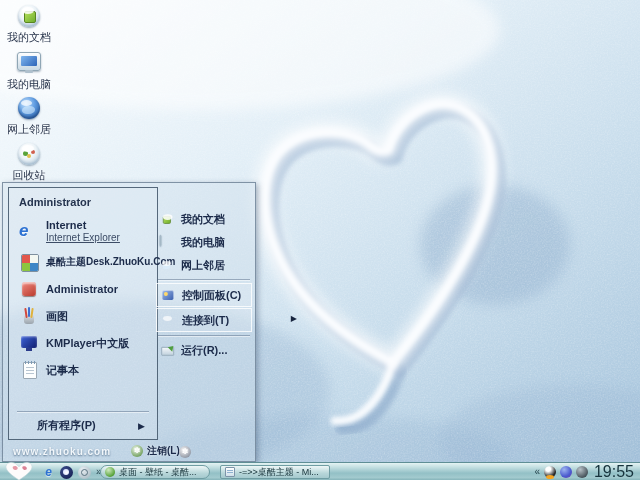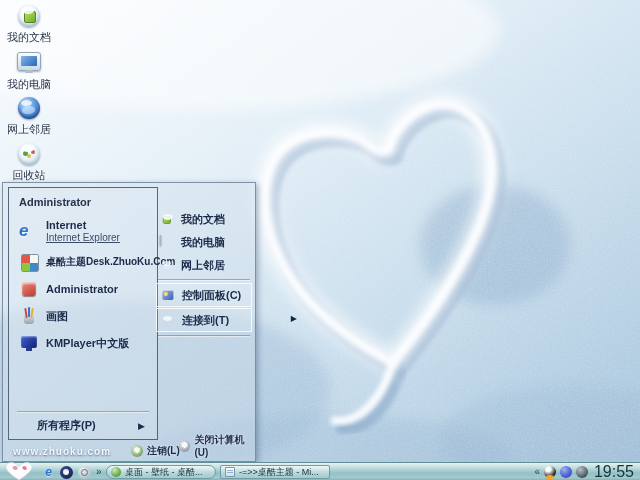--- a/index.html
+++ b/index.html
@@ -278,20 +278,26 @@
           </span>
         </span>
       <span class="ltxt">画图</span>
     </div>
     <div class="lp-item">
       <span class="lp-ic">
           <span class="ic-km"></span>
         </span>
       <span class="ltxt">KMPlayer中文版</span>
     </div>
+    <div class="lp-item">
+      <span class="lp-ic">
+          <span class="ic-note"></span>
+        </span>
+      <span class="ltxt">记事本</span>
+    </div>
 
     <div class="lp-spacer"></div>
     <div class="lp-sep"></div>
     <div class="allprog">
       <span>所有程序(P)</span>
       <span class="arr">▶</span>
     </div>
   </div>
 
   <div class="rightpane">
@@ -313,31 +319,36 @@
           <span class="ic-control"></span>
         </span>
       <span>控制面板(C)</span>
     </div>
     <div class="rp-item boxed">
       <span class="rp-ic"><span class="globe" style="width:16px;height:16px;background:radial-gradient(circle at 35% 30%,#c8f0c0,#5da05a 45%,#1d6e2a 100%);"></span></span>
       <span>连接到(T)</span>
       <span class="rp-arrow">▶</span>
     </div>
     <div class="rp-sep"></div>
+    <div class="rp-item">
+      <span class="rp-ic">
+          <span class="ic-run"></span>
+        </span>
+      <span>运行(R)...</span>
+    </div>
   </div>
 
   <div class="menu-bottom">
     <span class="watermark">www.zhuoku.com</span>
     <span class="powerbtn logoff">
       <span class="flower green">✽</span>
       <span>注销(L)</span>
     </span>
     <span class="powerbtn shutdown">
       <span class="flower gray">✽</span>
-      <span>关闭计算机(U)</span>
     </span>
   </div>
 </div>
 
 <div class="taskbar">
 
   <div class="startbtn">
     <svg viewBox="0 0 34 22" width="34" height="22">
       <path d="M17 20 C 6.5 13.5 2.5 8.5 4.5 4.8 C 6.5 1.6 11.8 1.8 14.4 4.4 L 17 6.8 L 19.6 4.4 C 22.2 1.8 27.5 1.6 29.5 4.8 C 31.5 8.5 27.5 13.5 17 20 Z" fill="#fdfbfb" stroke="#c8dade" stroke-width="0.6"></path>
       <path d="M11 6.5 C 12.8 5.4 15 6 15.6 7.6 C 16.2 9.2 14.6 10.4 13 10 C 11.2 9.6 10 7.4 11 6.5 Z" fill="#e59aa8"></path>
@@ -345,21 +356,21 @@
     </svg>
   </div>
 
   <div class="quicklaunch">
     <span class="qlicon ql-ie">e</span>
     <span class="qlicon ql-moon"></span>
     <span class="qlicon ql-ring"></span>
     <span class="chev">»</span>
   </div>
 
-  <div class="taskbtn" style="left:106px;border-radius:7px;">
+  <div class="taskbtn" style="left:100px;border-radius:7px;">
     <span class="ticon green"></span>
     <span>桌面 - 壁纸 - 桌酷...</span>
   </div>
   <div class="taskbtn" style="left:220px;">
     <span class="ticon page"></span>
     <span>-=&gt;&gt;桌酷主题 - Mi...</span>
   </div>
 
   <div class="tray">
     <span class="chev">«</span>

